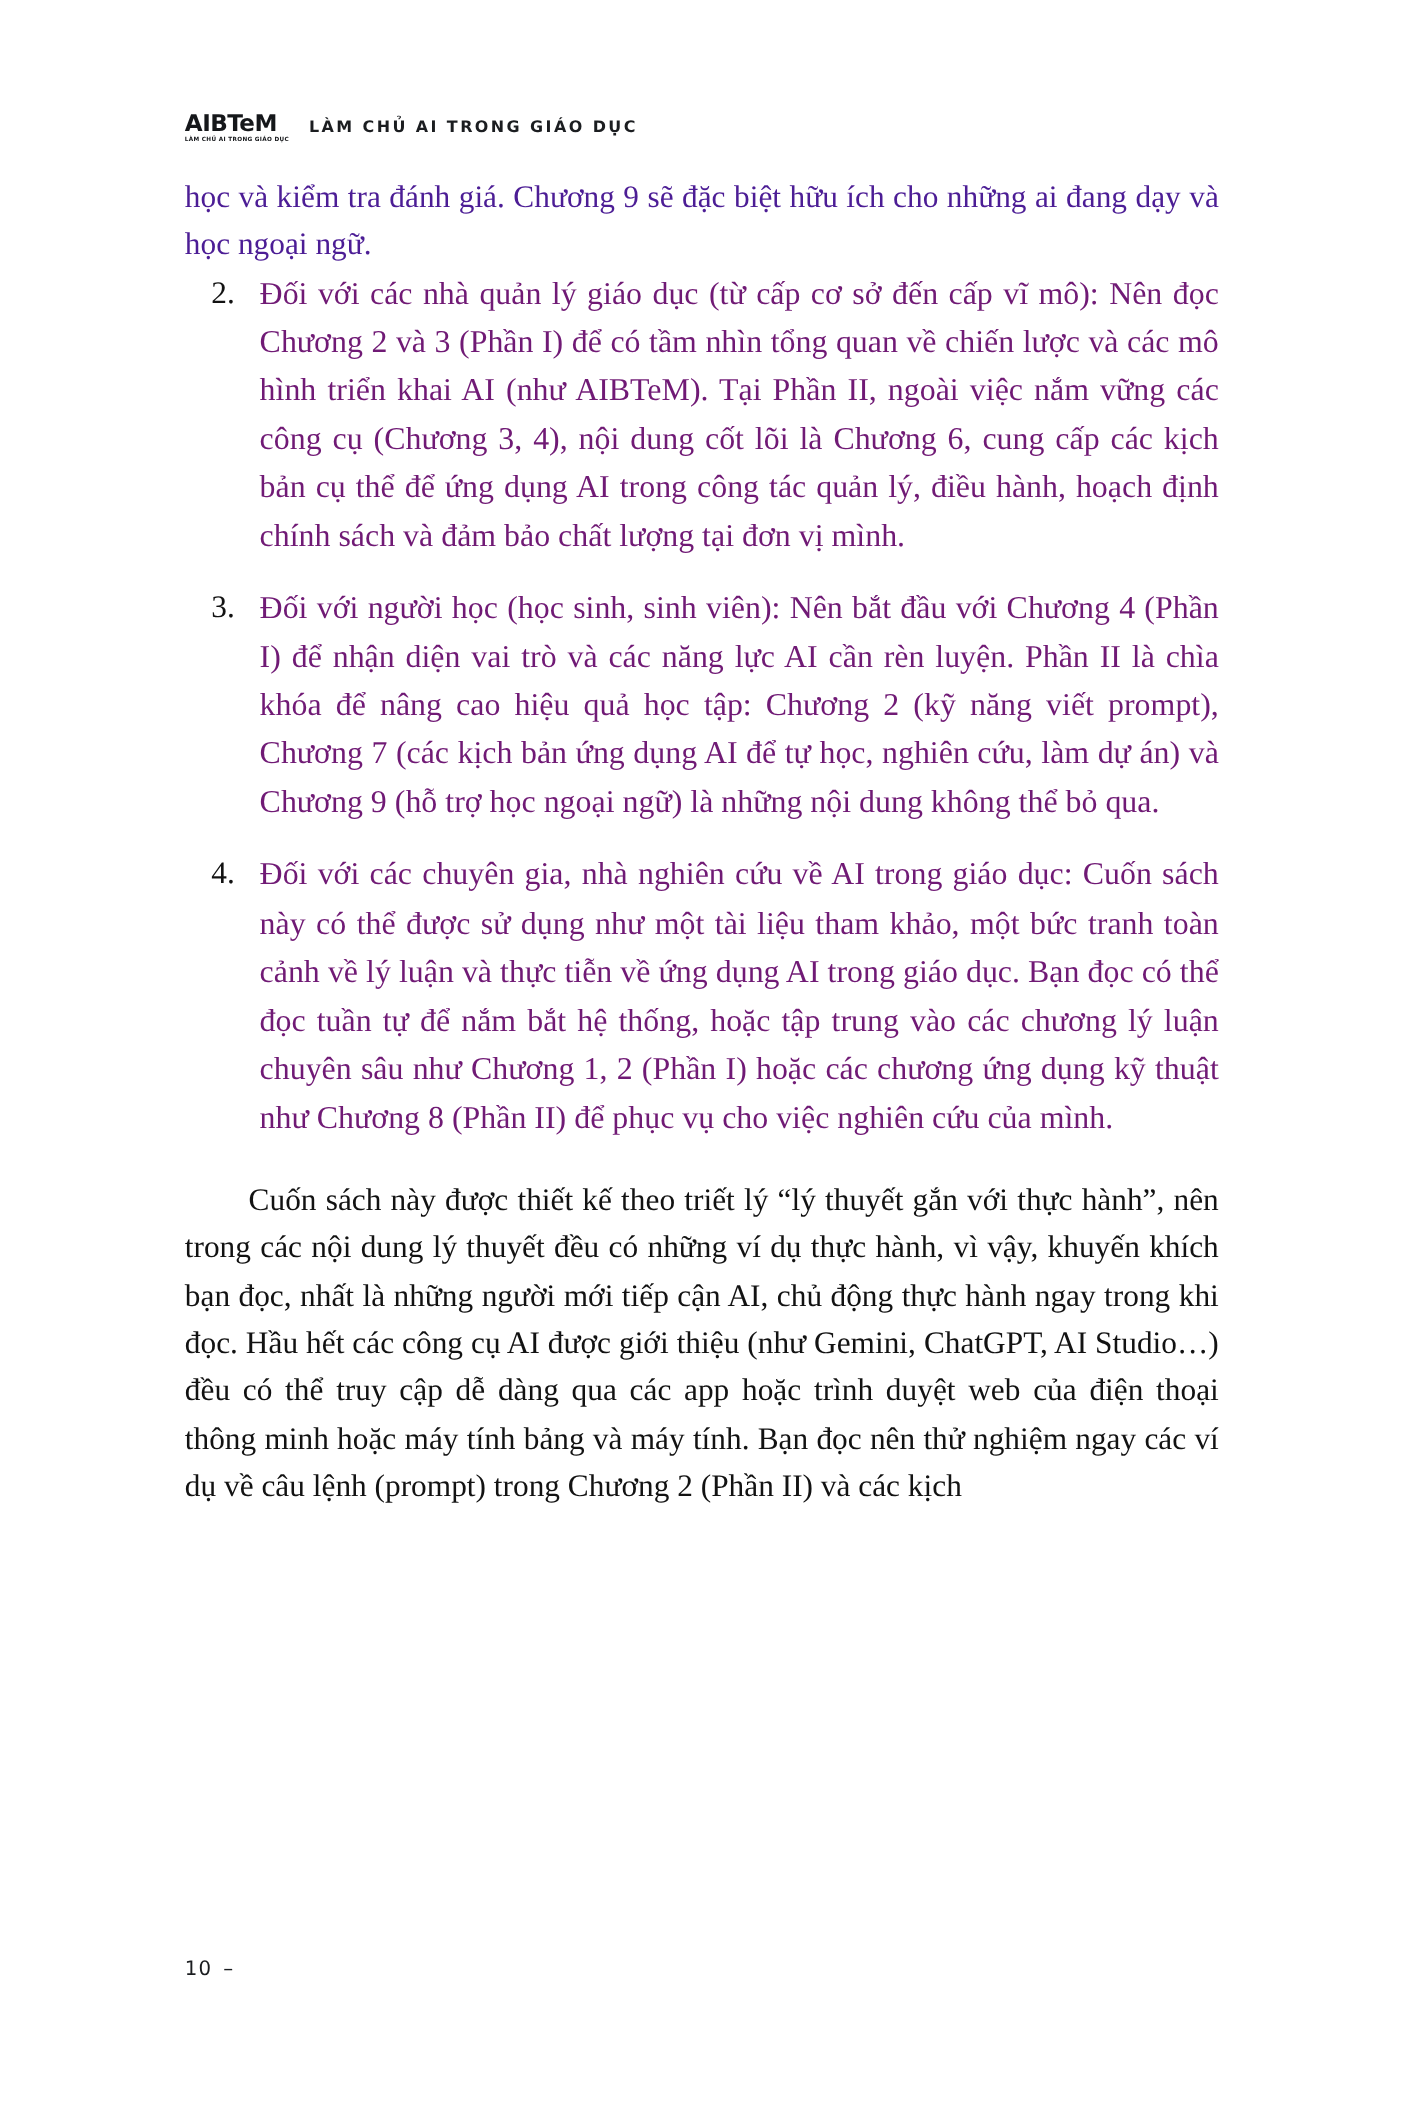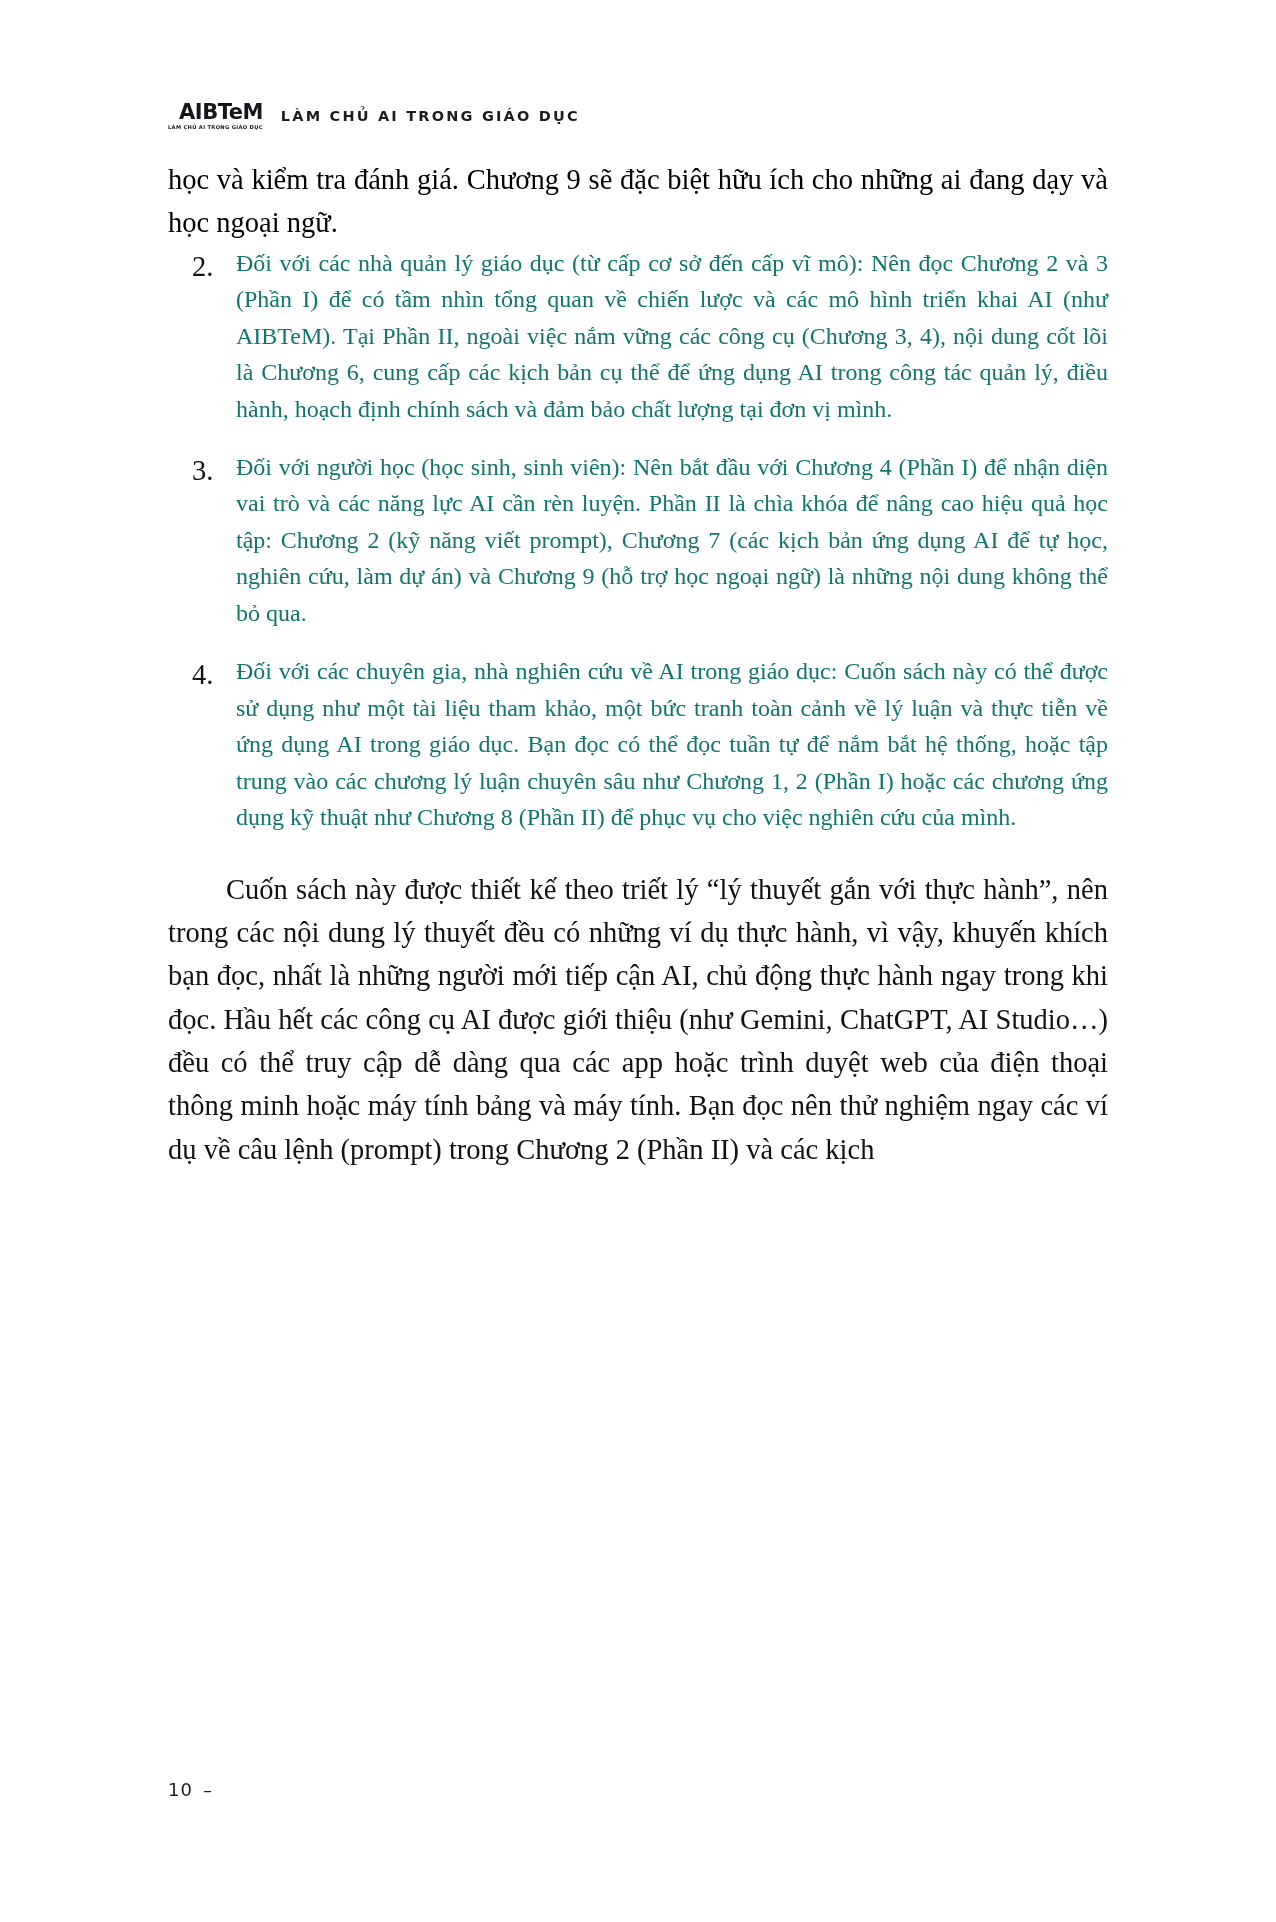--- a/index.html
+++ b/index.html
@@ -29,21 +29,21 @@
     right: 168px;
     height: 40px;
     display: flex;
     align-items: center;
     gap: 18px;
   }
 
   .logo-block {
     display: flex;
     flex-direction: column;
-    align-items: flex-end;
+    align-items: flex-start;
     line-height: 1;
   }
   .logo-main {
     font-family: "DejaVu Sans", sans-serif;
     font-weight: 700;
     font-size: 21px;
     letter-spacing: -0.5px;
     color: #15171a;
   }
   .logo-sub {
@@ -70,21 +70,21 @@
     top: 158px;
     left: 168px;
     width: 940px;
   }
 
   p.para {
     margin: 0;
     font-size: 28.5px;
     line-height: 1.52;
     text-align: justify;
-    color: #000000;
+    color: #4c1d95;
   }
 
   .continued {
     margin-bottom: 20px;
   }
 
   ol.list {
     list-style: none;
     margin: 0;
     padding: 0;
@@ -97,24 +97,24 @@
   ol.list li .num {
     position: absolute;
     left: 24px;
     top: 0;
     font-size: 28.5px;
     line-height: 1.52;
     color: #121212;
   }
   ol.list li .txt {
     display: block;
-    font-size: 24px;
+    font-size: 29px;
     line-height: 1.52;
     text-align: justify;
-    color: #0f766e;
+    color: #701a75;
   }
 
   .closing {
     margin-top: 32px;
   }
   .closing p {
     margin: 0;
     text-indent: 58px;
     font-size: 28.5px;
     line-height: 1.52;

